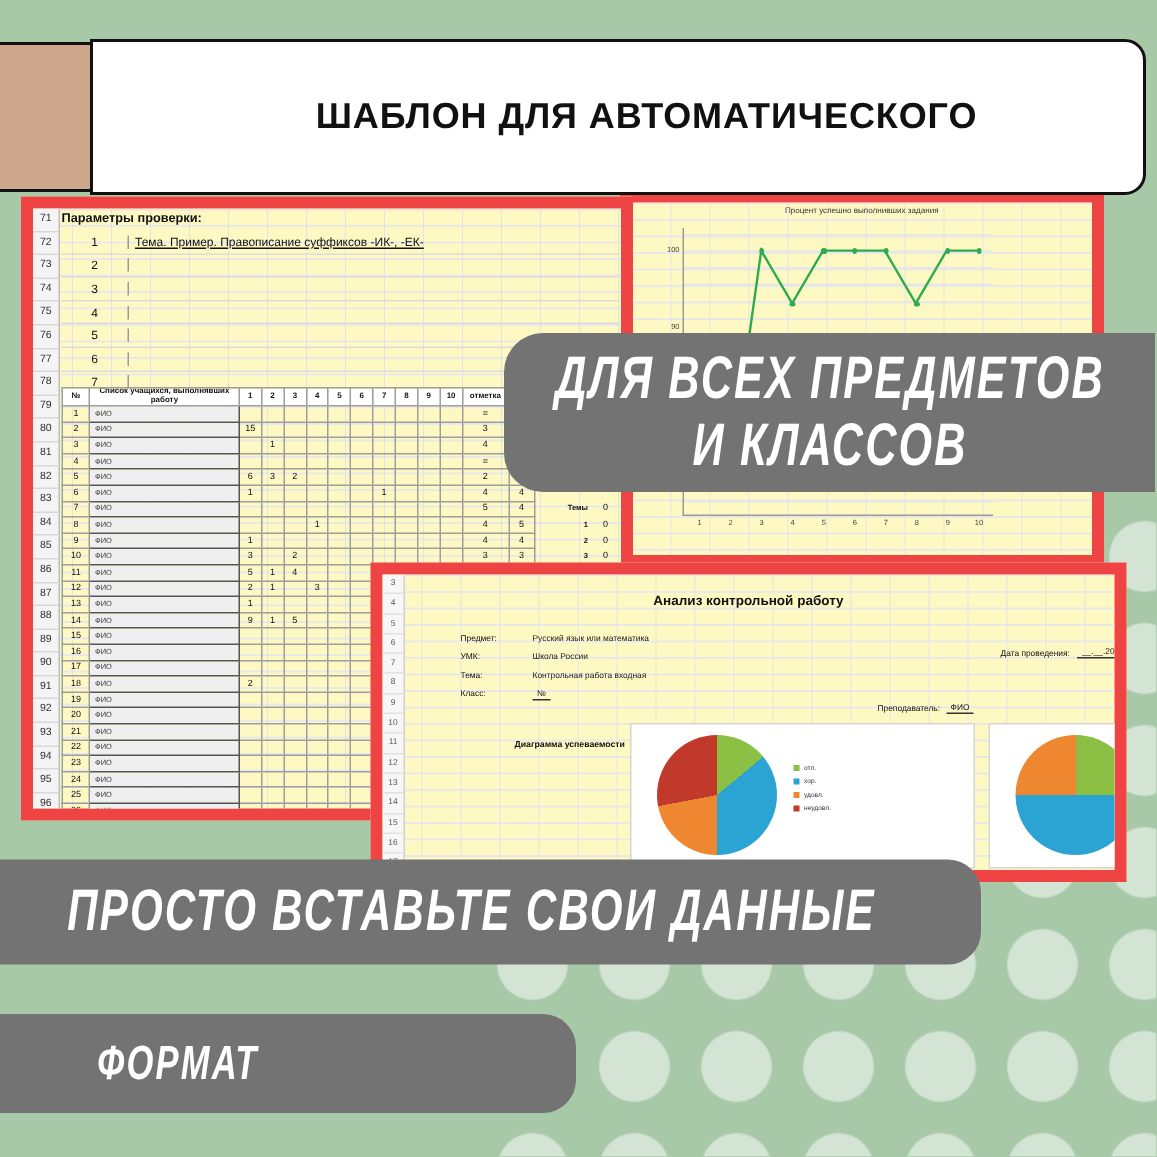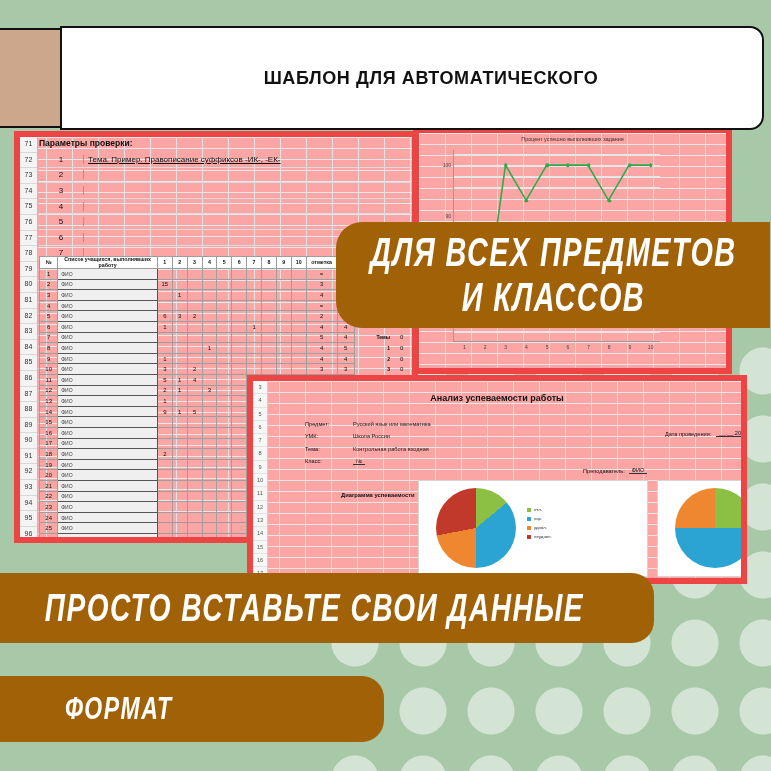--- a/index.html
+++ b/index.html
@@ -25,30 +25,30 @@
     clip-path:polygon(0 0,66% 0,100% 50%,66% 100%,0 100%);
     z-index:4;
   }
   .title-banner{
     position:absolute;left:60px;top:26px;width:700px;height:100px;
     background:#fff;border:2px solid #111;border-radius:0 14px 14px 0;
     display:flex;align-items:center;justify-content:center;
     z-index:5;
   }
   .title-text{
-    color:#111;font-weight:bold;font-size:18px;line-height:1.12;
+    color:#111;font-weight:bold;font-size:24px;line-height:1.12;
     text-align:center;letter-spacing:0.6px;
     transform:scaleX(1.0);
     padding-left:46px;padding-right:8px;
     font-family:"Liberation Sans", sans-serif;
   }
   .title-text div{white-space:nowrap;}
 
   
-  .sheet{position:absolute;background:#fca5a5;border:6px solid #ef4444;overflow:hidden;}
+  .sheet{position:absolute;background:#fef9c3;border:8px solid #ef4444;overflow:hidden;}
   .gridbg{position:absolute;inset:0;
     background-image:linear-gradient(to right,#e2e2e2 1px,transparent 1px),
                      linear-gradient(to bottom,#e8e8e8 1px,transparent 1px);
     background-size:26px 11px;}
 
   
   #sheet-a{left:14px;top:131px;width:392px;height:400px;z-index:3;}
   .rowhdr{position:absolute;left:0;top:0;width:17px;height:100%;
     background:#f4f4f4;border-right:1px solid #bdbdbd;}
   .rowhdr span{display:block;height:14.6px;line-height:14.6px;text-align:center;
@@ -85,21 +85,21 @@
   .lc-hline{position:absolute;left:0;right:0;height:1px;background:#e6e6e6;}
   .lc-yt{position:absolute;right:100%;margin-right:3px;font-size:5px;color:#444;
     transform:translateY(-50%);white-space:nowrap;}
   .lc-xt{position:absolute;top:100%;margin-top:3px;font-size:5px;color:#444;
     transform:translateX(-50%);}
   .lc-pt{position:absolute;width:3.4px;height:3.4px;border-radius:50%;
     background:#2faa4e;transform:translate(-50%,-50%);}
   .lc-svg{position:absolute;inset:0;overflow:visible;}
 
   
-  .badge{position:absolute;background:#a16207;color:#fff;display:flex;
+  .badge{position:absolute;background:#737373;color:#fff;display:flex;
     align-items:center;justify-content:center;z-index:8;}
   .badge-txt{font-weight:bold;font-style:italic;text-align:center;
     transform:scaleX(0.72);transform-origin:center;white-space:nowrap;
     letter-spacing:2px;line-height:1.12;
     font-family:"Liberation Sans", sans-serif;}
   #badge-subjects{left:336px;top:222px;width:434px;height:106px;border-radius:26px 0 0 26px;}
   #badge-subjects .badge-txt{font-size:40px;}
 
   
   #sheet-c{left:247px;top:375px;width:488px;height:197px;z-index:6;}
@@ -776,21 +776,21 @@
         <span>9</span>
         <span>10</span>
         <span>11</span>
         <span>12</span>
         <span>13</span>
         <span>14</span>
         <span>15</span>
         <span>16</span>
         <span>17</span>
       </div>
-    <div class="an-title">Анализ успеваемости работы</div>
+    <div class="an-title">Анализ контрольной работу</div>
     <div class="an-fields" id="an-fields">
         <div class="an-f">
           <span class="an-k">Предмет:</span>
           <span class="an-v">Русский язык или математика</span>
         </div>
         <div class="an-f">
           <span class="an-k">УМК:</span>
           <span class="an-v">Школа России</span>
         </div>
         <div class="an-f">

